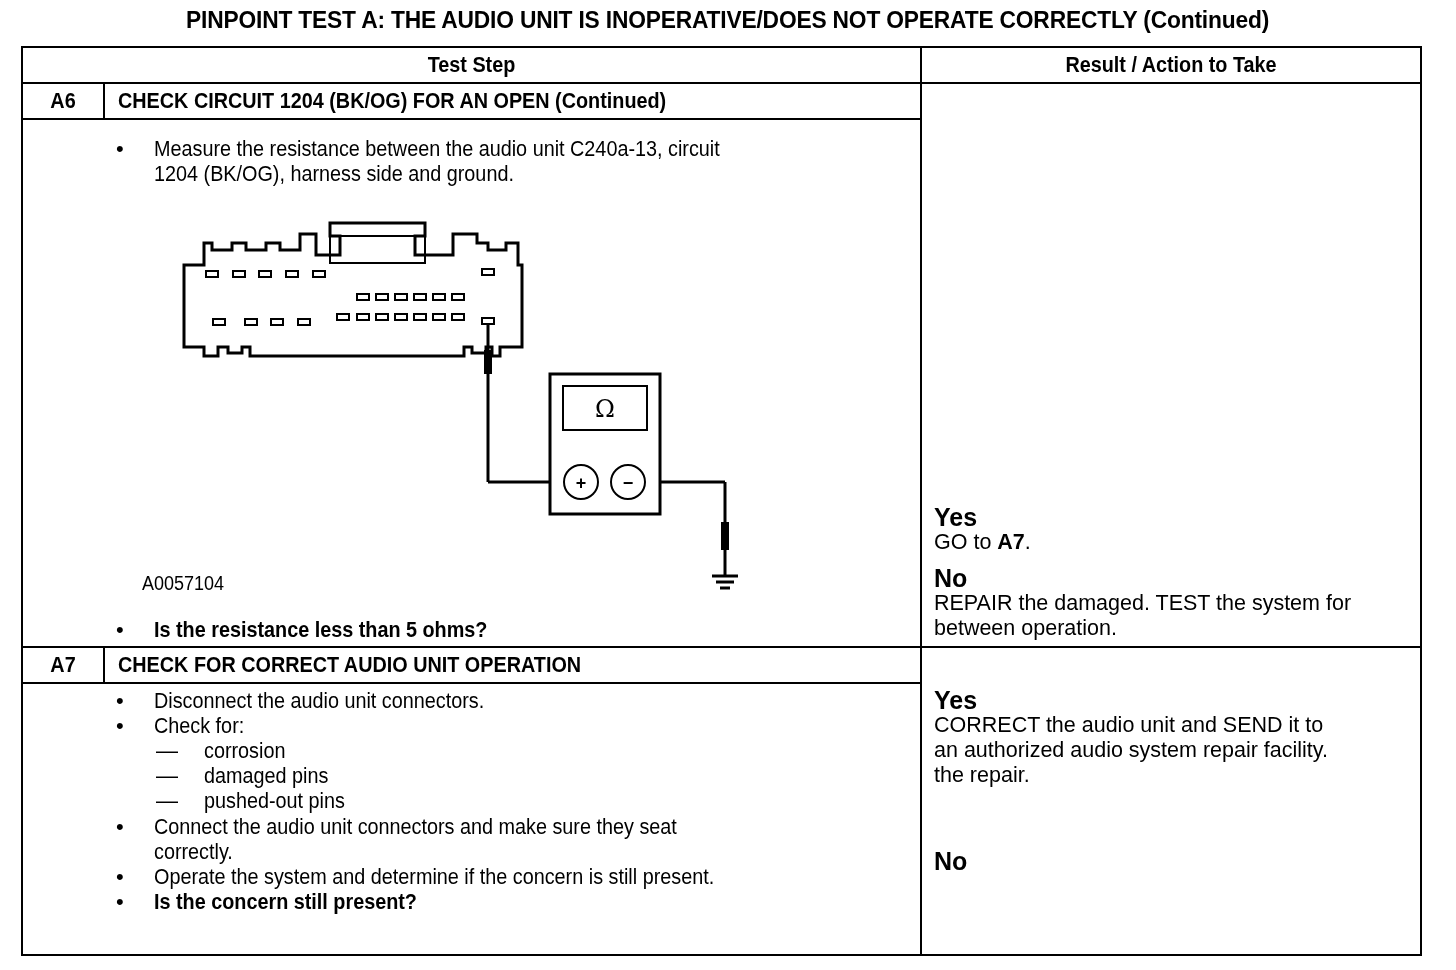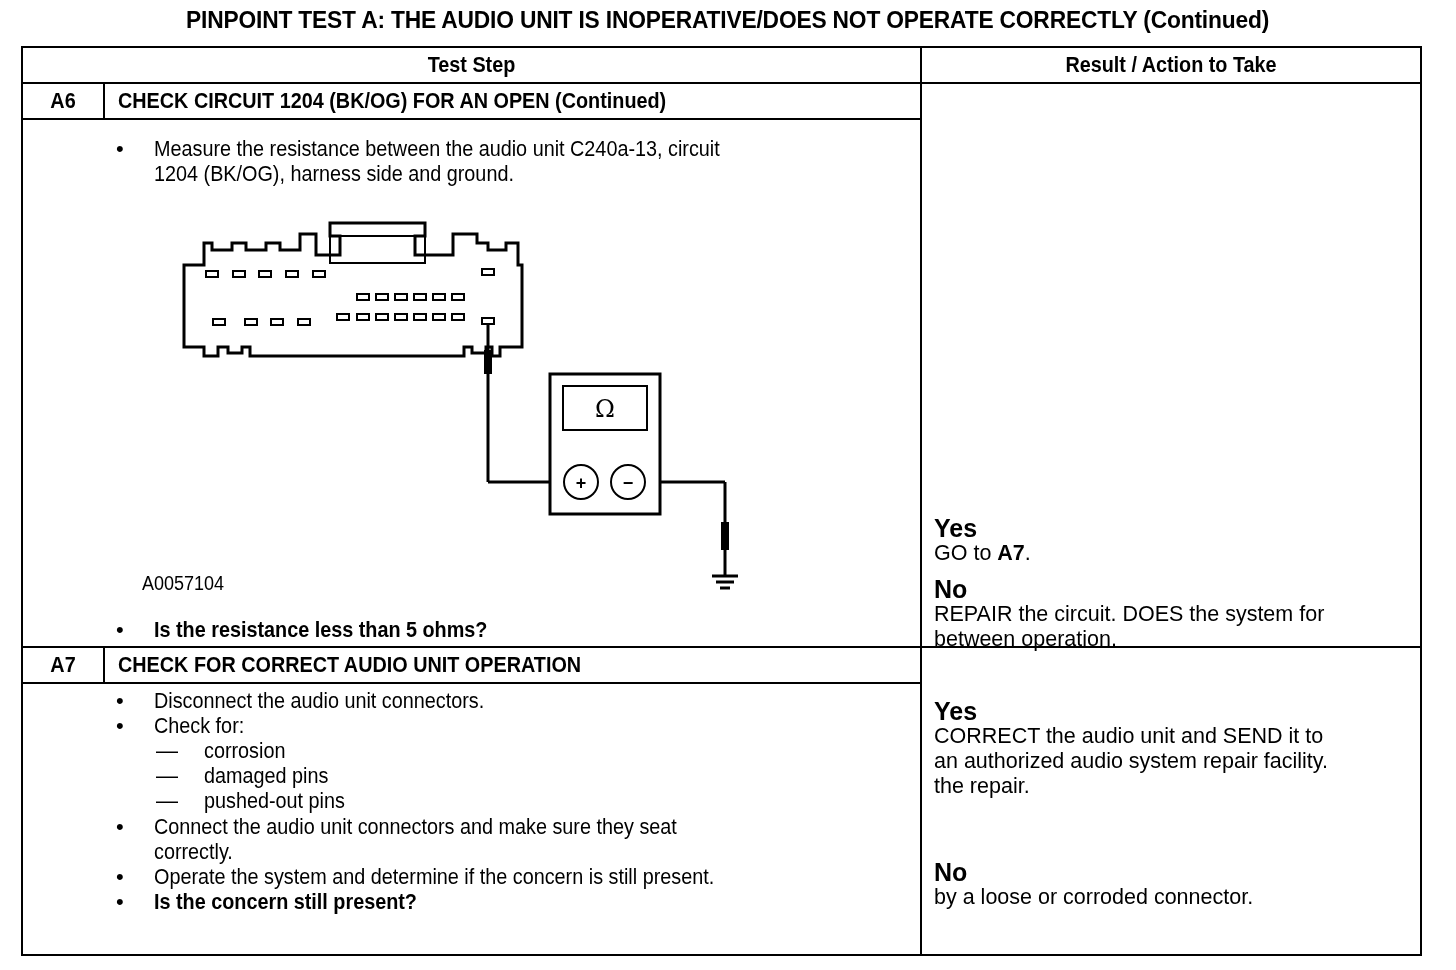--- a/index.html
+++ b/index.html
@@ -8,21 +8,21 @@
   .frame { position: absolute; left: 21px; top: 46px; width: 1401px; height: 910px; border: 2px solid #000; box-sizing: border-box; }
   .hline { position: absolute; background: #000; height: 2px; }
   .vline { position: absolute; background: #000; width: 2px; }
   .hdr { position: absolute; font-weight: bold; font-size: 22px; text-align: center; transform: scaleX(0.9); white-space: nowrap; }
   .stepid { position: absolute; font-weight: bold; font-size: 22px; text-align: center; width: 82px; transform: scaleX(0.9); }
   .steptitle { position: absolute; font-weight: bold; font-size: 22px; white-space: nowrap; transform: scaleX(0.9); transform-origin: 0 0; }
   .body-text { position: absolute; font-size: 22px; line-height: 25px; white-space: nowrap; transform: scaleX(0.9); transform-origin: 0 0; }
   .bullet { position: absolute; font-size: 22px; line-height: 25px; }
   .bold { font-weight: bold; }
   .res { position: absolute; font-size: 21.5px; line-height: 25px; white-space: nowrap; }
-  .res .yn { font-weight: bold; font-size: 25px; line-height: 26px; margin-top: 11px; }
+  .res .yn { font-weight: bold; font-size: 25px; line-height: 26px; }
   .figid { position: absolute; font-size: 20px; transform: scaleX(0.9); transform-origin: 0 0; }
 </style>
 </head>
 <body>
 
 <div class="title">PINPOINT TEST  A: THE AUDIO UNIT IS INOPERATIVE/DOES NOT OPERATE CORRECTLY (Continued)</div>
 
 <div class="frame"></div>
 
 <div class="hline" style="left:21px; top:82px; width:1401px;"></div>
@@ -102,21 +102,21 @@
 
 <div class="bullet" style="left:116px; top:617px;">•</div>
 <div class="body-text bold" style="left:154px; top:617px;">Is the resistance less than 5 ohms?</div>
 
 <div class="res" style="left:934px; top:504px;">
   <div class="yn">Yes</div>
   <div><span>GO to </span><b>A7</b><span>.</span></div>
 </div>
 <div class="res" style="left:934px; top:565px;">
   <div class="yn">No</div>
-  <div>REPAIR the circuit. DOES the system for</div>
+  <div>REPAIR the damaged. TEST the system for</div>
   <div>between operation.</div>
 </div>
 
 <div class="stepid" style="left:22px; top:652px;">A7</div>
 <div class="steptitle" style="left:118px; top:652px;">CHECK FOR CORRECT AUDIO UNIT OPERATION</div>
 
 <div class="bullet" style="left:116px; top:688px;">•</div>
 <div class="body-text" style="left:154px; top:688px;">Disconnect the audio unit connectors.</div>
 <div class="bullet" style="left:116px; top:713px;">•</div>
 <div class="body-text" style="left:154px; top:713px;">Check for:</div>
@@ -135,14 +135,13 @@
 <div class="body-text bold" style="left:154px; top:889px;">Is the concern still present?</div>
 
 <div class="res" style="left:934px; top:687px;">
   <div class="yn">Yes</div>
   <div>CORRECT the audio unit and SEND it to</div>
   <div>an authorized audio system repair facility.</div>
   <div>the repair.</div>
 </div>
 <div class="res" style="left:934px; top:848px;">
   <div class="yn">No</div>
-  <div>by a loose or corroded connector.</div>
 </div>
 
 </body></html>

